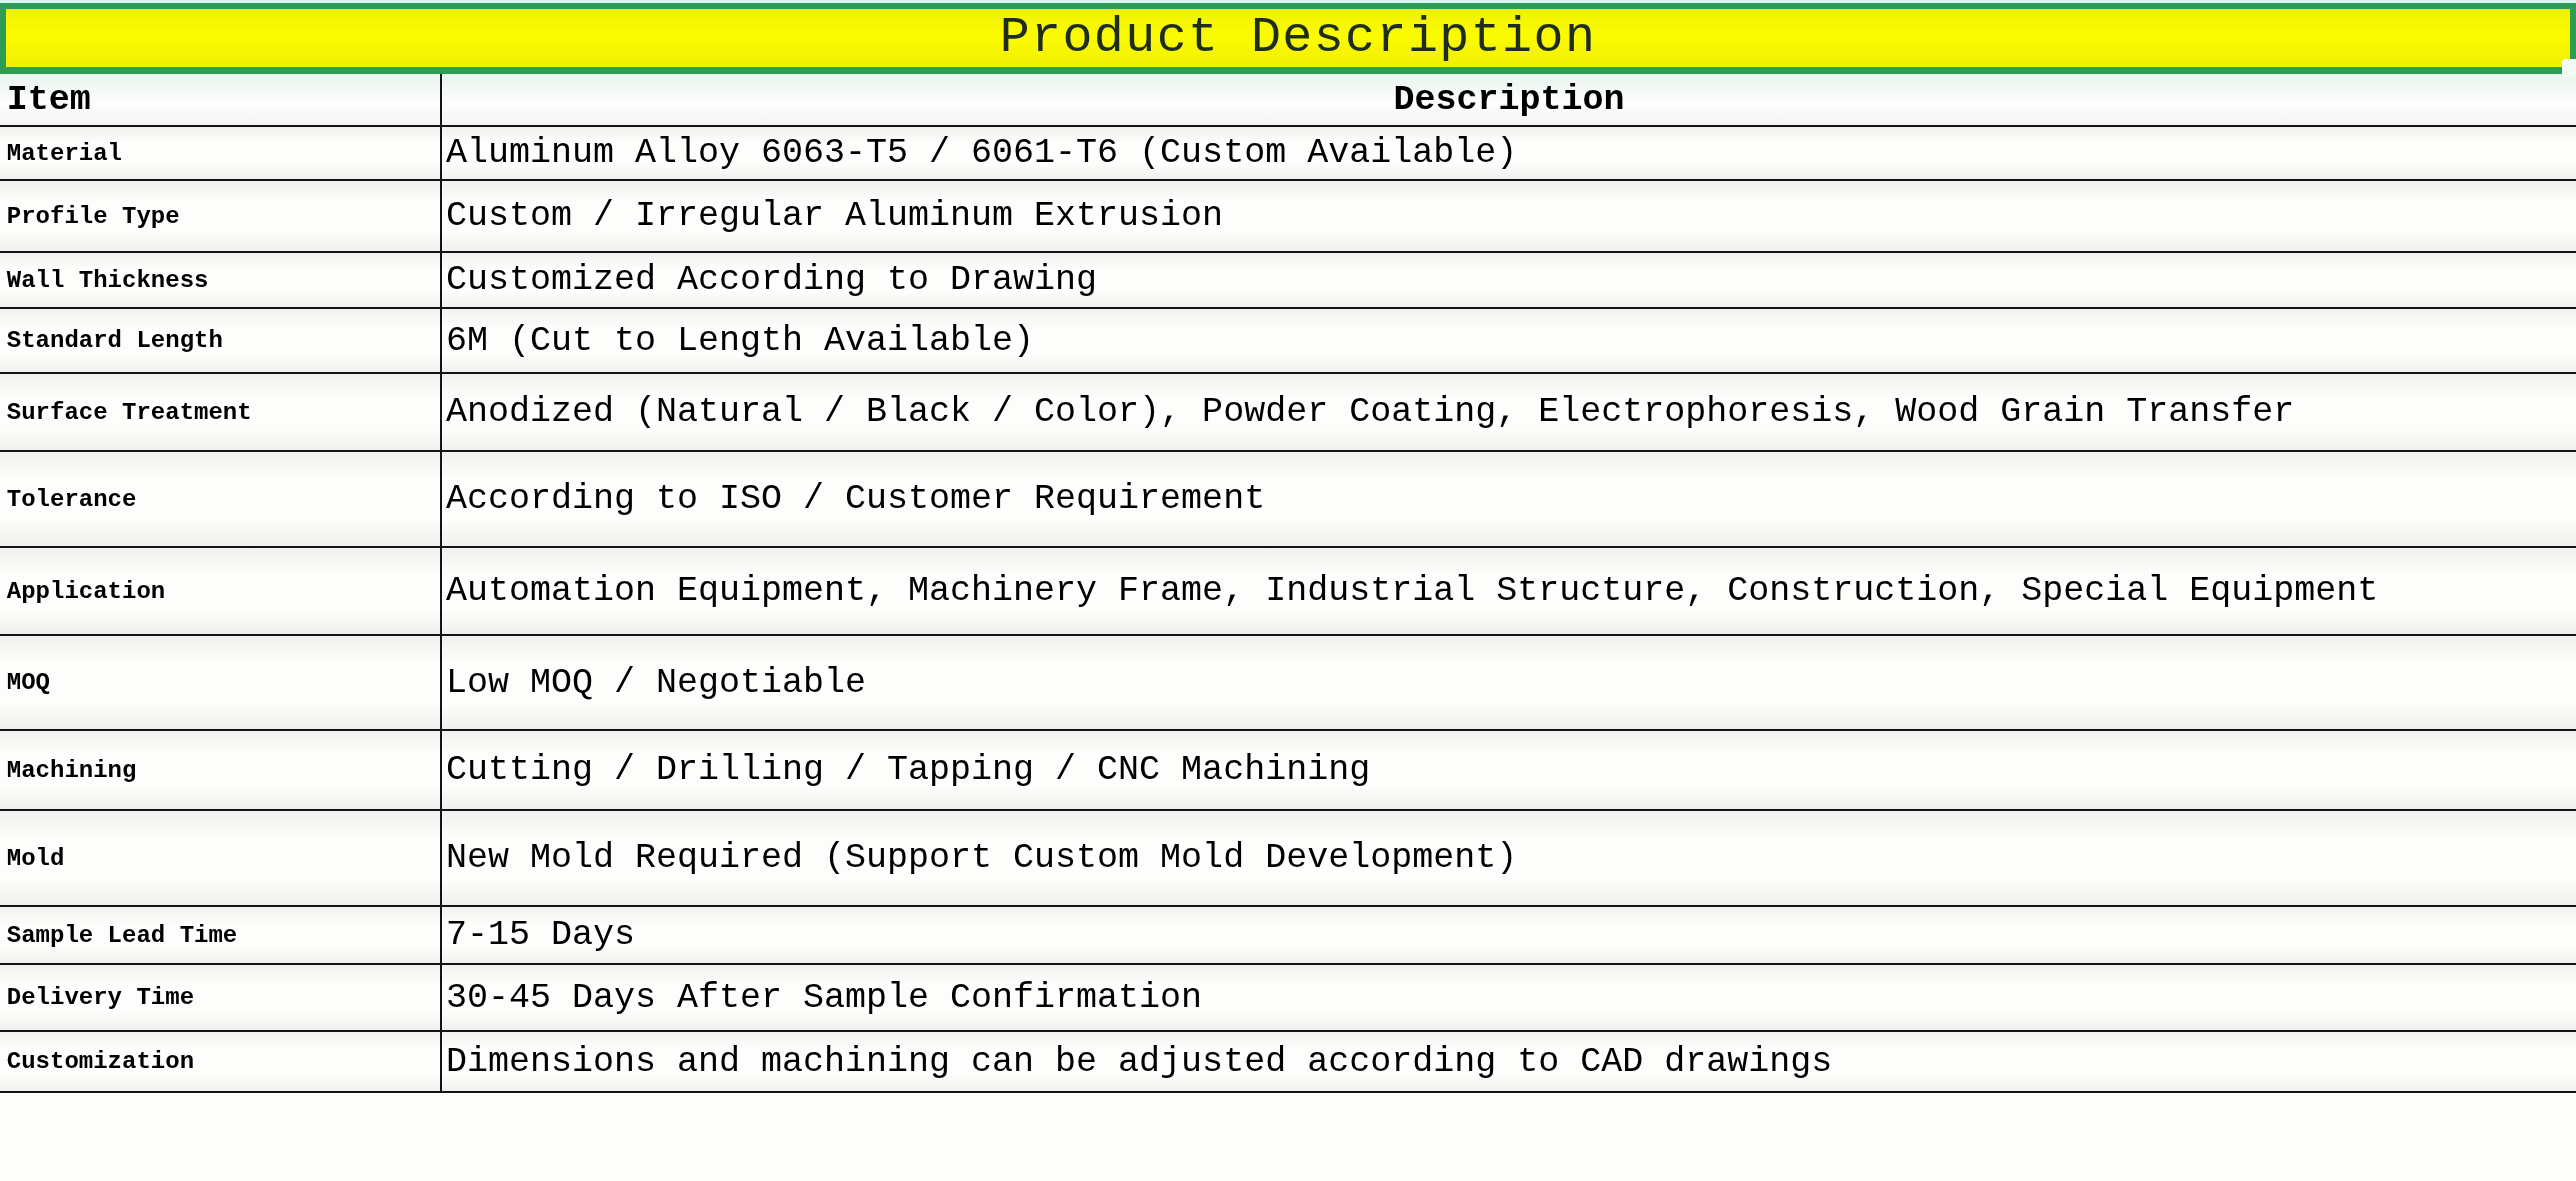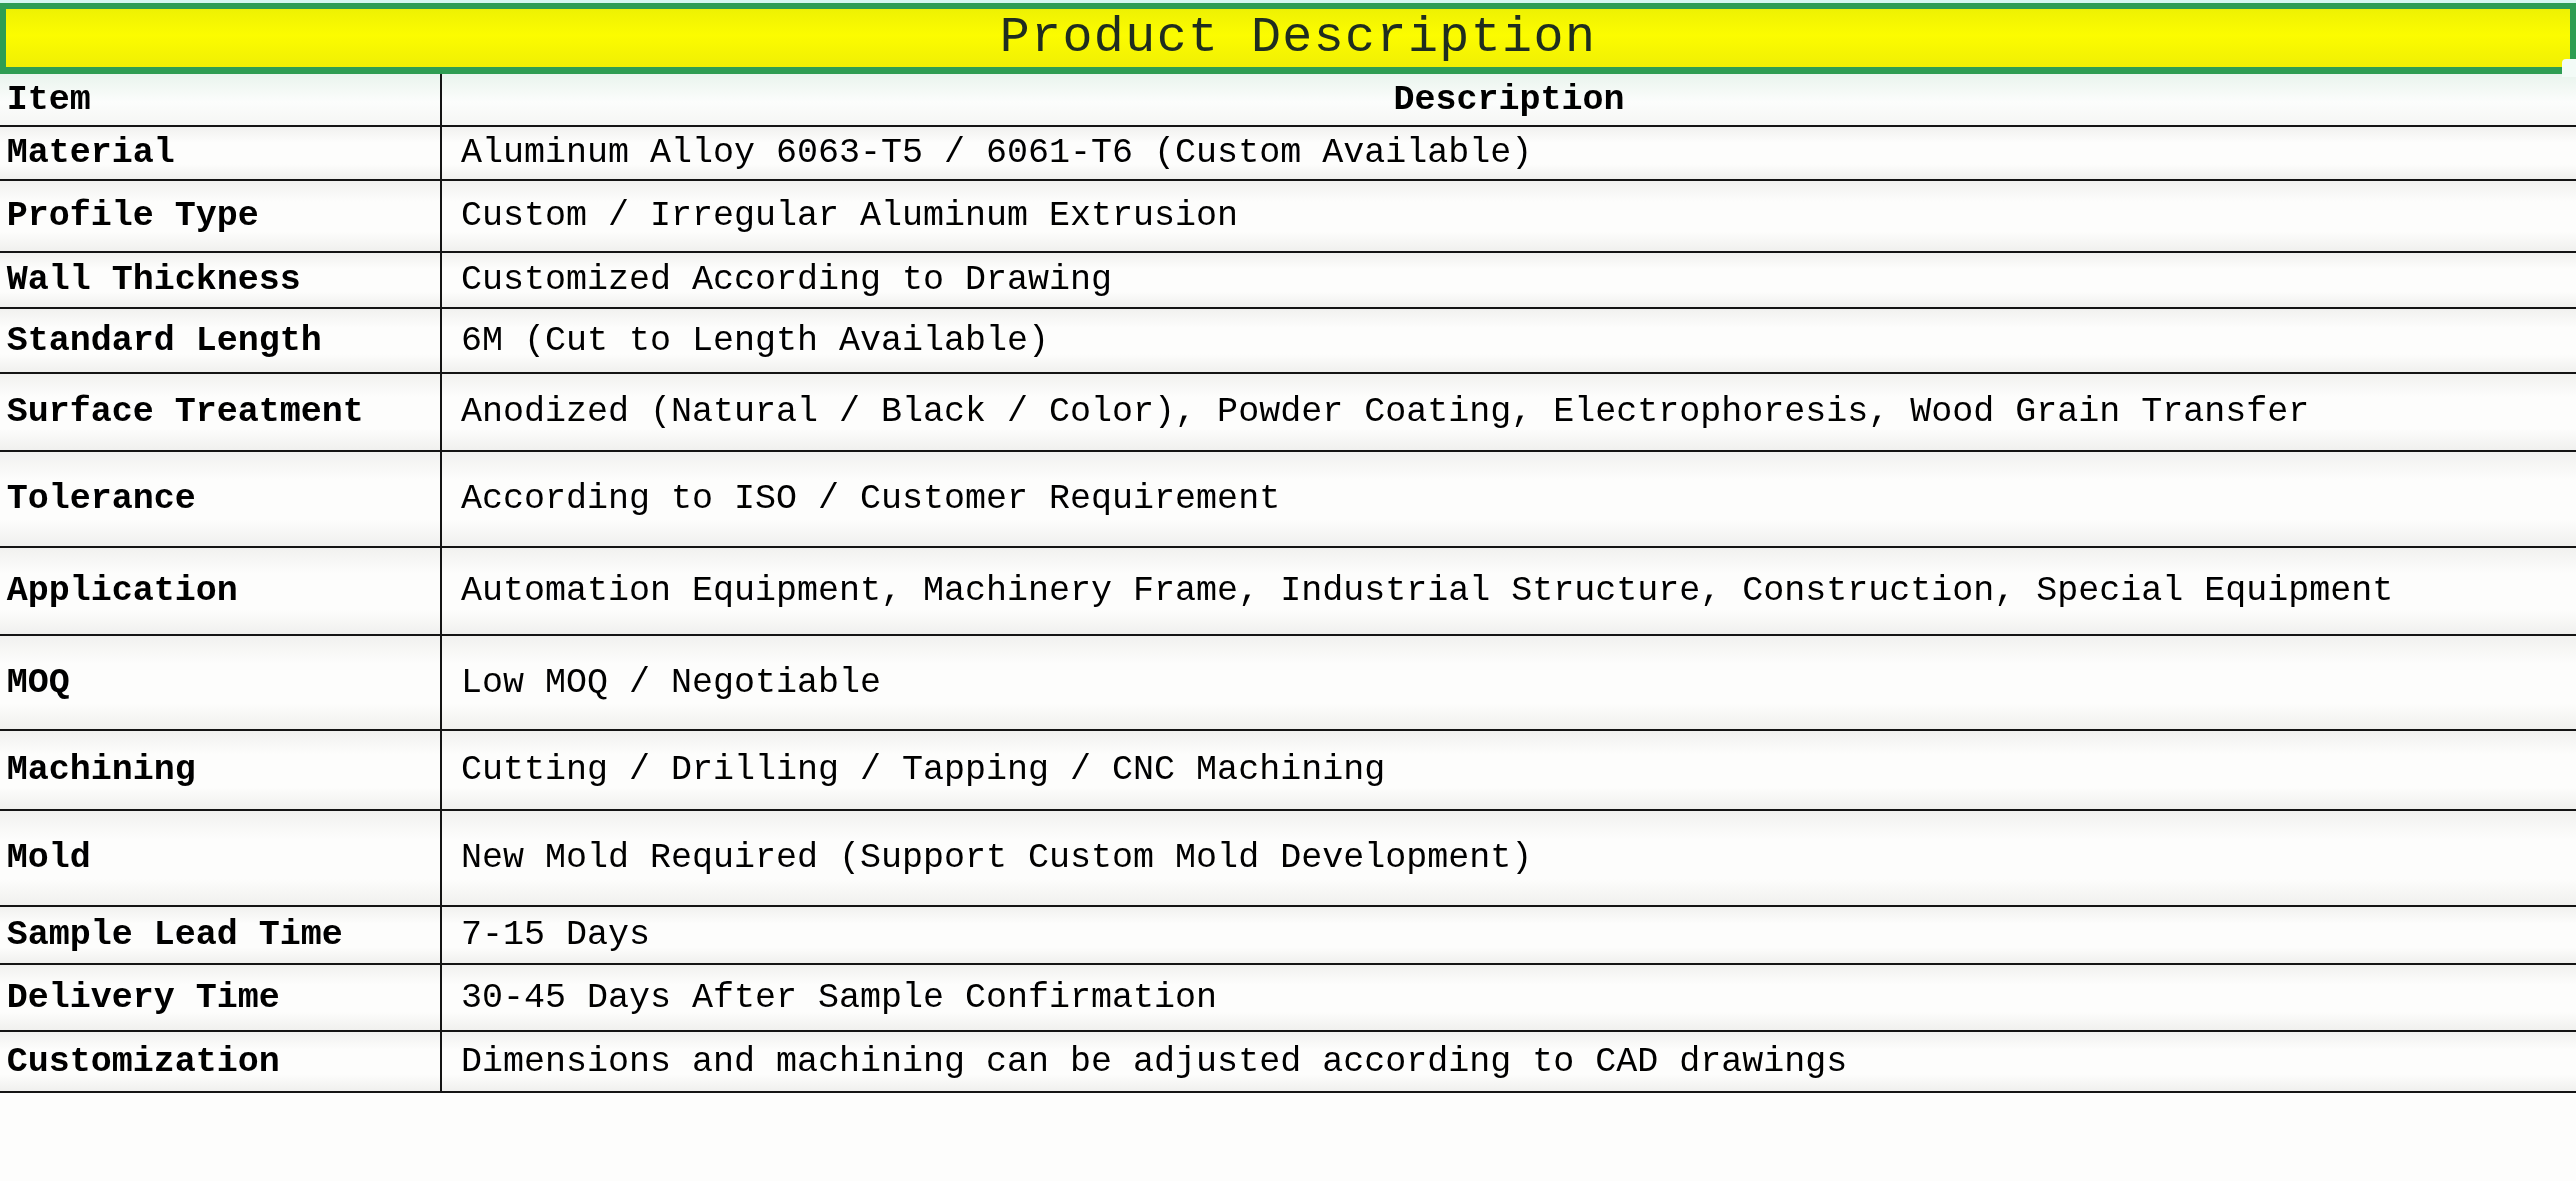--- a/index.html
+++ b/index.html
@@ -73,26 +73,26 @@
     align-items:center;
     box-sizing:border-box;
     white-space:nowrap;
     overflow:hidden;
   }
   .item-cell{
     width:442px;
     min-width:442px;
     border-right:2.7px solid #141414;
     padding-left:6.8px;
-    font-size:35px;
+    font-size:24px;
     font-weight:700;
   }
   .desc-cell{
     flex:1;
-    padding-left:19px;
+    padding-left:4px;
     font-size:35px;
     font-weight:400;
   }
   .header-row .item-cell{font-size:35px;}
   .header-row .desc-cell{
     justify-content:center;
     font-weight:700;
     padding-left:0;
   }
   

